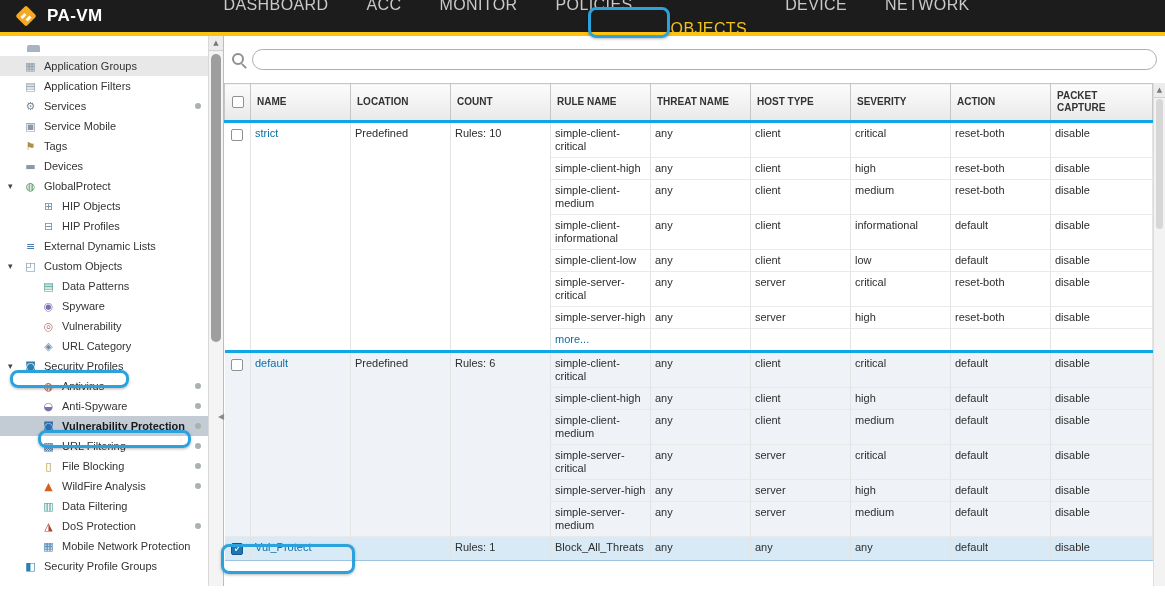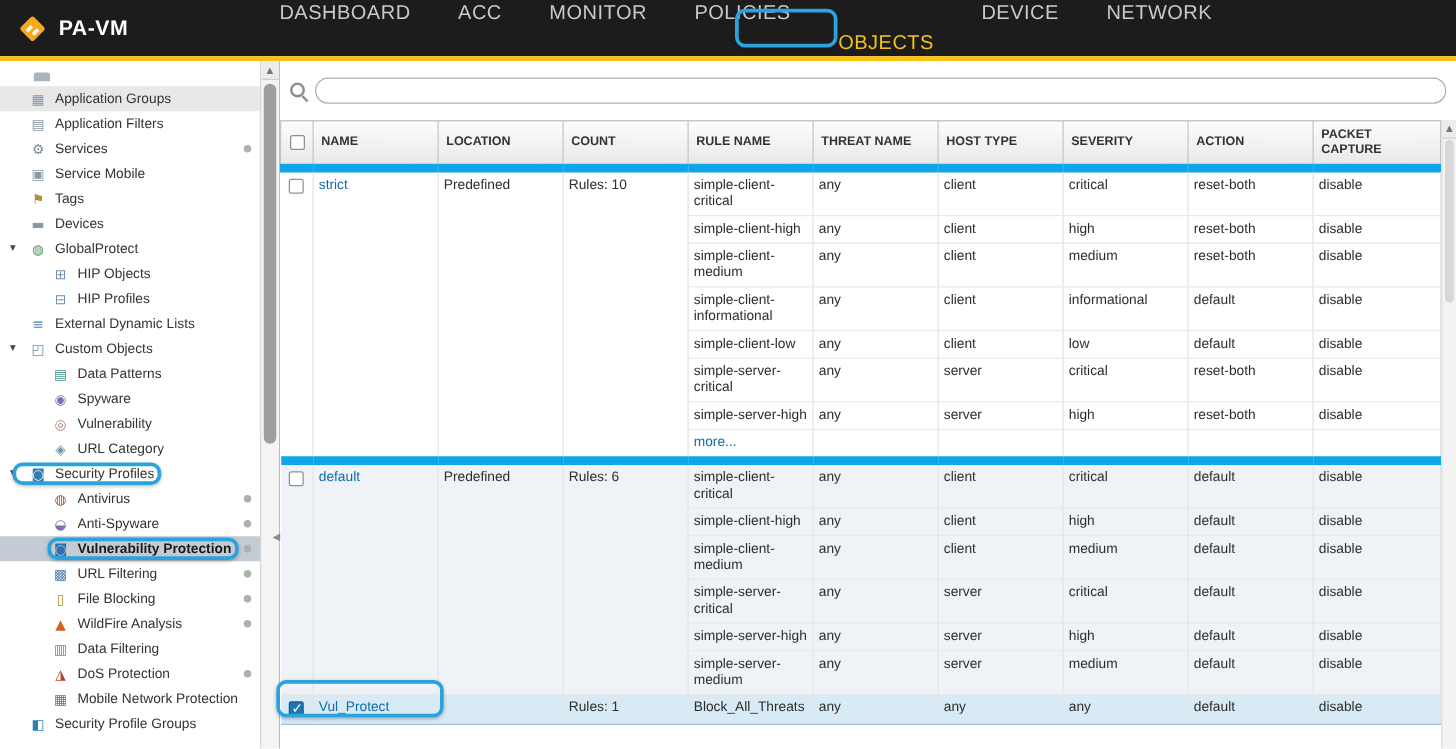--- a/index.html
+++ b/index.html
@@ -1,20 +1,20 @@
 <!DOCTYPE html>
 <html style="--accent: #FFC20E; --annotation: #2BA2DC; --link: #0C6EA8; --selrow: #D9EAF7; --navbg: #1C1C1C; --activetab: #F2C21C;"><head>
 <meta charset="utf-8">
 <style>
   * { box-sizing: border-box; margin: 0; padding: 0; }
   html, body { width: 1165px; height: 599px; overflow: hidden; }
   body { font-family: "Liberation Sans", sans-serif; background: #fff; position: relative; }
 
   
-  .topnav { height: 45px; background: var(--navbg,#1c1c1c); display: flex; align-items: center; }
+  .topnav { height: 32px; background: var(--navbg,#1c1c1c); display: flex; align-items: center; }
   .logo { display: flex; align-items: center; gap: 9px; padding: 0 14px; }
   .logo-text { color: #fff; font-size: 17px; font-weight: bold; letter-spacing: .4px; }
   .nav-tabs { display: flex; margin-left: 88px; }
   .nav-tab { padding: 0 19px; line-height: 45px; font-size: 16px; color: #c9c9c9; letter-spacing: .4px; cursor: pointer; white-space: nowrap; }
   .nav-tab.active { color: var(--activetab,#f2c21c); margin-top: 24px; }
   .accent-bar { height: 4px; background: var(--accent,#ffc20e); }
 
   
   .layout { display: flex; height: 550px; position: relative; }
 
@@ -41,21 +41,21 @@
   .search-row { height: 26px; margin: 10px 8px 0 8px; display: flex; align-items: center; gap: 8px; }
   .mag { width: 12px; height: 12px; border: 2px solid #8f8f8f; border-radius: 50%; position: relative; flex: none; }
   .mag::after { content: ''; position: absolute; width: 2px; height: 6px; background: #8f8f8f; left: 9px; top: 8px; transform: rotate(-45deg); }
   .search-input { flex: 1; height: 21px; border: 1px solid #adadad; border-radius: 11px; padding: 0 10px; font-size: 11px; outline: none; background: #fff; font-family: "Liberation Sans", sans-serif; }
 
   .table-wrap { position: absolute; left: 0; top: 47px; right: 12px; bottom: 0; overflow: hidden; }
   table { width: 100%; border-collapse: collapse; table-layout: fixed; font-size: 11px; }
   th { background: linear-gradient(#fcfcfc, #e9e9e9); border: 1px solid #c6c6c6; height: 38px; padding: 3px 6px; text-align: left; font-size: 10px; color: #333; vertical-align: middle; font-weight: bold; cursor: pointer; line-height: 12px; }
   td { border-right: 1px solid #e3e3e3; border-bottom: 1px solid #e9e9e9; padding: 4px; vertical-align: top; line-height: 13px; word-wrap: break-word; color: #2d2d2d; background: #fff; }
   th.cb, td.cb { text-align: center; padding: 5px 2px; }
-  tr.group-start td { border-top: 7px solid #0ea5e9; }
+  tr.group-start td { border-top: 3px solid #0ea5e9; }
   tr.g1 td { background: #eff3f7; }
   tr.g2 td { background: var(--selrow,#d9eaf7); }
   tr.g2.group-start td { border-top: 1px solid #9dc4e0; border-bottom: 1px solid #9dc4e0; }
   .link { color: var(--link,#0c6ea8); cursor: pointer; }
   .checkbox { display: inline-block; width: 12px; height: 12px; border: 1px solid #909090; border-radius: 2px; background: #fff; vertical-align: middle; position: relative; cursor: pointer; }
   .checkbox.checked { background: #1f76b4; border-color: #15578a; }
   .checkbox.checked::after { content: '✓'; position: absolute; left: 1px; top: -2px; color: #fff; font-size: 11px; font-weight: bold; font-family: "DejaVu Sans", sans-serif; }
 
   .main-scrollbar { position: absolute; right: 0; top: 47px; bottom: 0; width: 12px; background: #f3f3f3; border-left: 1px solid #ddd; }
   .main-thumb { position: absolute; left: 2px; right: 2px; top: 16px; height: 130px; background: #d7d7d7; border-radius: 5px; cursor: pointer; }

